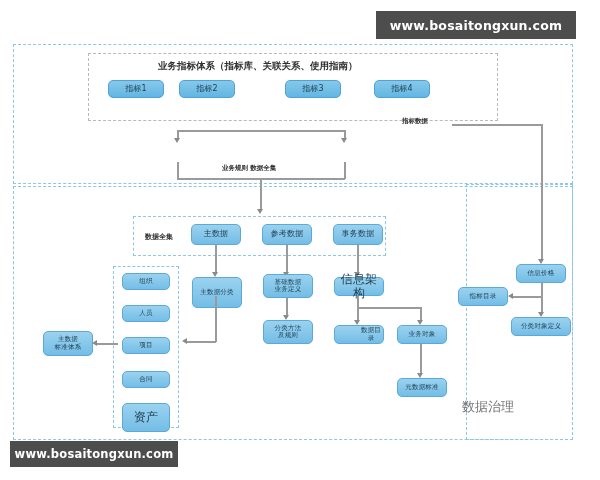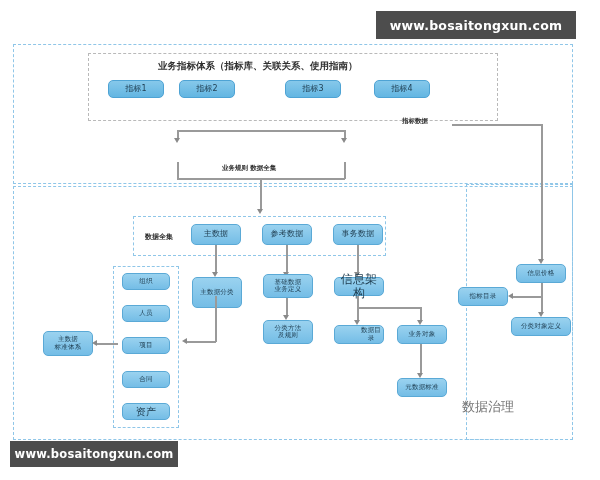--- a/index.html
+++ b/index.html
@@ -191,21 +191,21 @@
   <div class="node blue-soft" style="left:397px; top:325px; width:50px; height:19px; font-size:6.5px;">业务对象</div>
 
   <div class="ln lnv" style="left:420px; top:344px; height:30px;"></div>
   <div class="arrow arrow-down" style="left:417px; top:373px;"></div>
   <div class="node blue-soft" style="left:397px; top:378px; width:50px; height:19px; font-size:6.5px;">元数据标准</div>
 
   <div class="node blue-soft" style="left:122px; top:273px; width:48px; height:17px; font-size:6.5px;">组织</div>
   <div class="node blue-soft" style="left:122px; top:305px; width:48px; height:17px; font-size:6.5px;">人员</div>
   <div class="node blue-soft" style="left:122px; top:337px; width:48px; height:17px; font-size:6.5px;">项目</div>
   <div class="node blue-soft" style="left:122px; top:371px; width:48px; height:17px; font-size:6.5px;">合同</div>
-  <div class="node blue-soft" style="left:122px; top:403px; width:48px; height:17px; font-size:10px;">资产</div>
+  <div class="node blue-soft" style="left:122px; top:403px; width:48px; height:29px; font-size:12px;">资产</div>
 
   <div class="node blue-soft" style="left:43px; top:331px; width:50px; height:25px; font-size:6.5px;">主数据
 标准体系</div>
   <div class="ln lnh" style="left:96px; top:343px; width:22px;"></div>
   <div class="arrow arrow-left" style="left:92px; top:340px;"></div>
 
   <div class="node blue-soft" style="left:516px; top:264px; width:50px; height:19px; font-size:6.5px;">信息价格</div>
 
   <div class="ln lnv" style="left:541px; top:283px; height:30px;"></div>
   <div class="ln lnh" style="left:512px; top:296px; width:30px;"></div>

